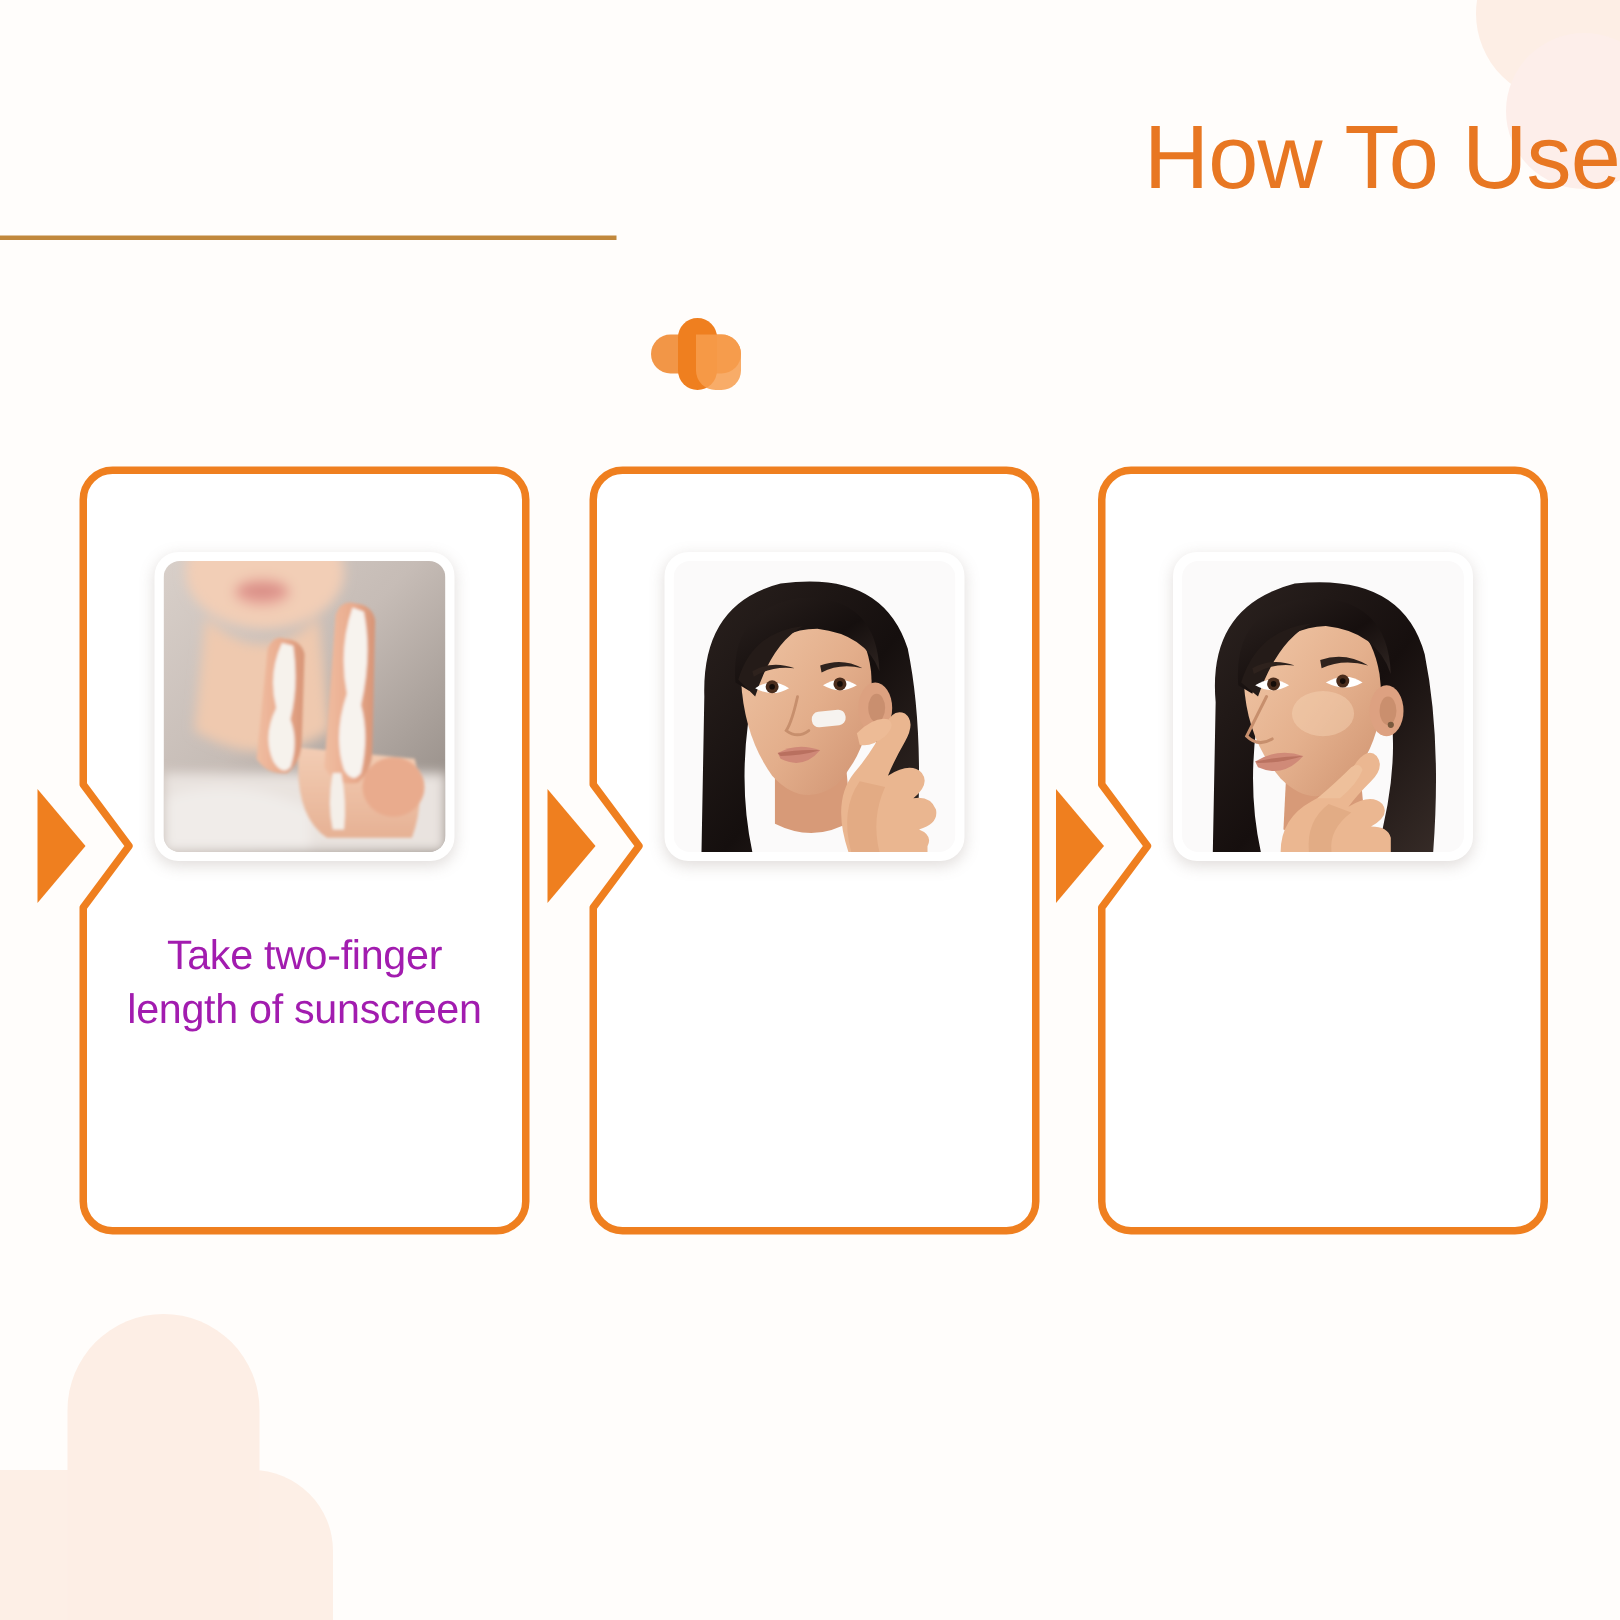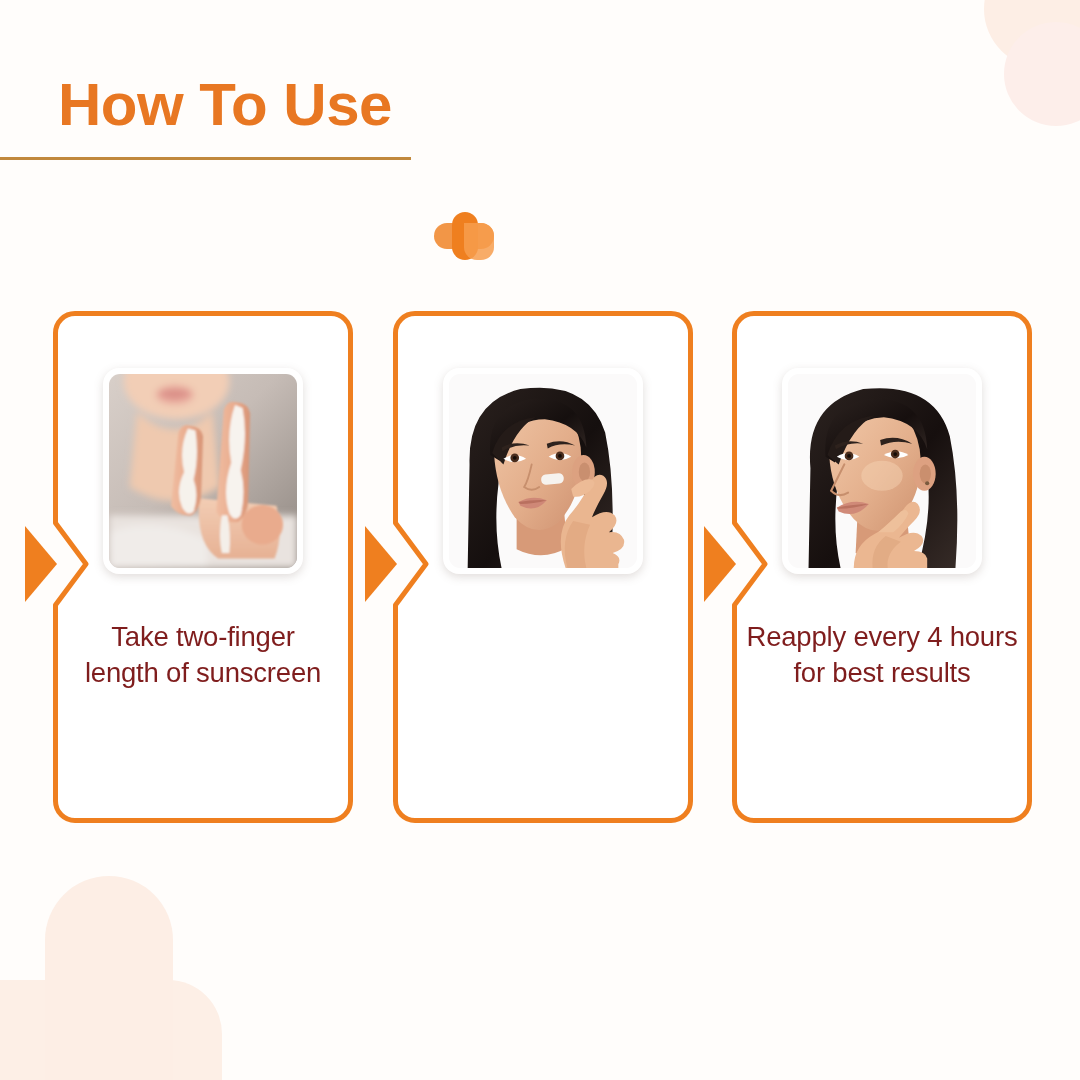--- a/index.html
+++ b/index.html
@@ -52,23 +52,24 @@
     position: absolute;
     left: 0;
     top: 70px;
     width: 100%;
   }
   .title {
     margin: 0;
     padding-left: 58px;
     font-size: 60px;
     line-height: 70px;
-    font-weight: 700;
+    font-weight: 400;
     letter-spacing: -0.5px;
     color: #e87722;
+    text-align: right;
   }
   .rule {
     position: absolute;
     left: 0;
     top: 87px;
     width: 411px;
     height: 3px;
     background: #c1883c;
   }
   .plus-mark {
@@ -157,21 +158,21 @@
     position: relative;
   }
   .thumb-inner svg { display: block; width: 100%; height: 100%; }
 
   .caption {
     position: absolute;
     left: 10px;
     right: 10px;
     top: 308px;
     text-align: center;
-    color: #7f1d1d;
+    color: #a21caf;
     font-size: 27.5px;
     line-height: 36px;
     letter-spacing: -0.2px;
   }
   .step-1 .caption { padding: 0 14px; }
 </style>
 </head>
 <body>
 
 <div class="canvas">
@@ -369,17 +370,16 @@
 
             <ellipse cx="100" cy="108" rx="22" ry="16" fill="#f6d4b6" opacity="0.45"></ellipse>
 
             <path d="M 70 206 Q 70 182 92 170 Q 112 160 124 142 Q 132 132 138 138 Q 144 146 134 156 Q 124 166 118 174 Q 134 164 142 172 Q 148 180 134 188 Q 146 188 148 196 L 148 206 Z" fill="#ebb791"></path>
             <path d="M 96 168 Q 110 156 120 146 Q 126 142 128 148 Q 124 158 112 168 Z" fill="#eec09b"></path>
             <path d="M 90 206 Q 88 184 104 172 L 120 178 Q 104 190 106 206 Z" fill="#e2ac85"></path>
           </svg>
         </div>
       </div>
 
-      <div class="caption">Reapply every 4 hours for best results</div>
     </div>
 
   </div>
 </div>
 
 </body></html>

